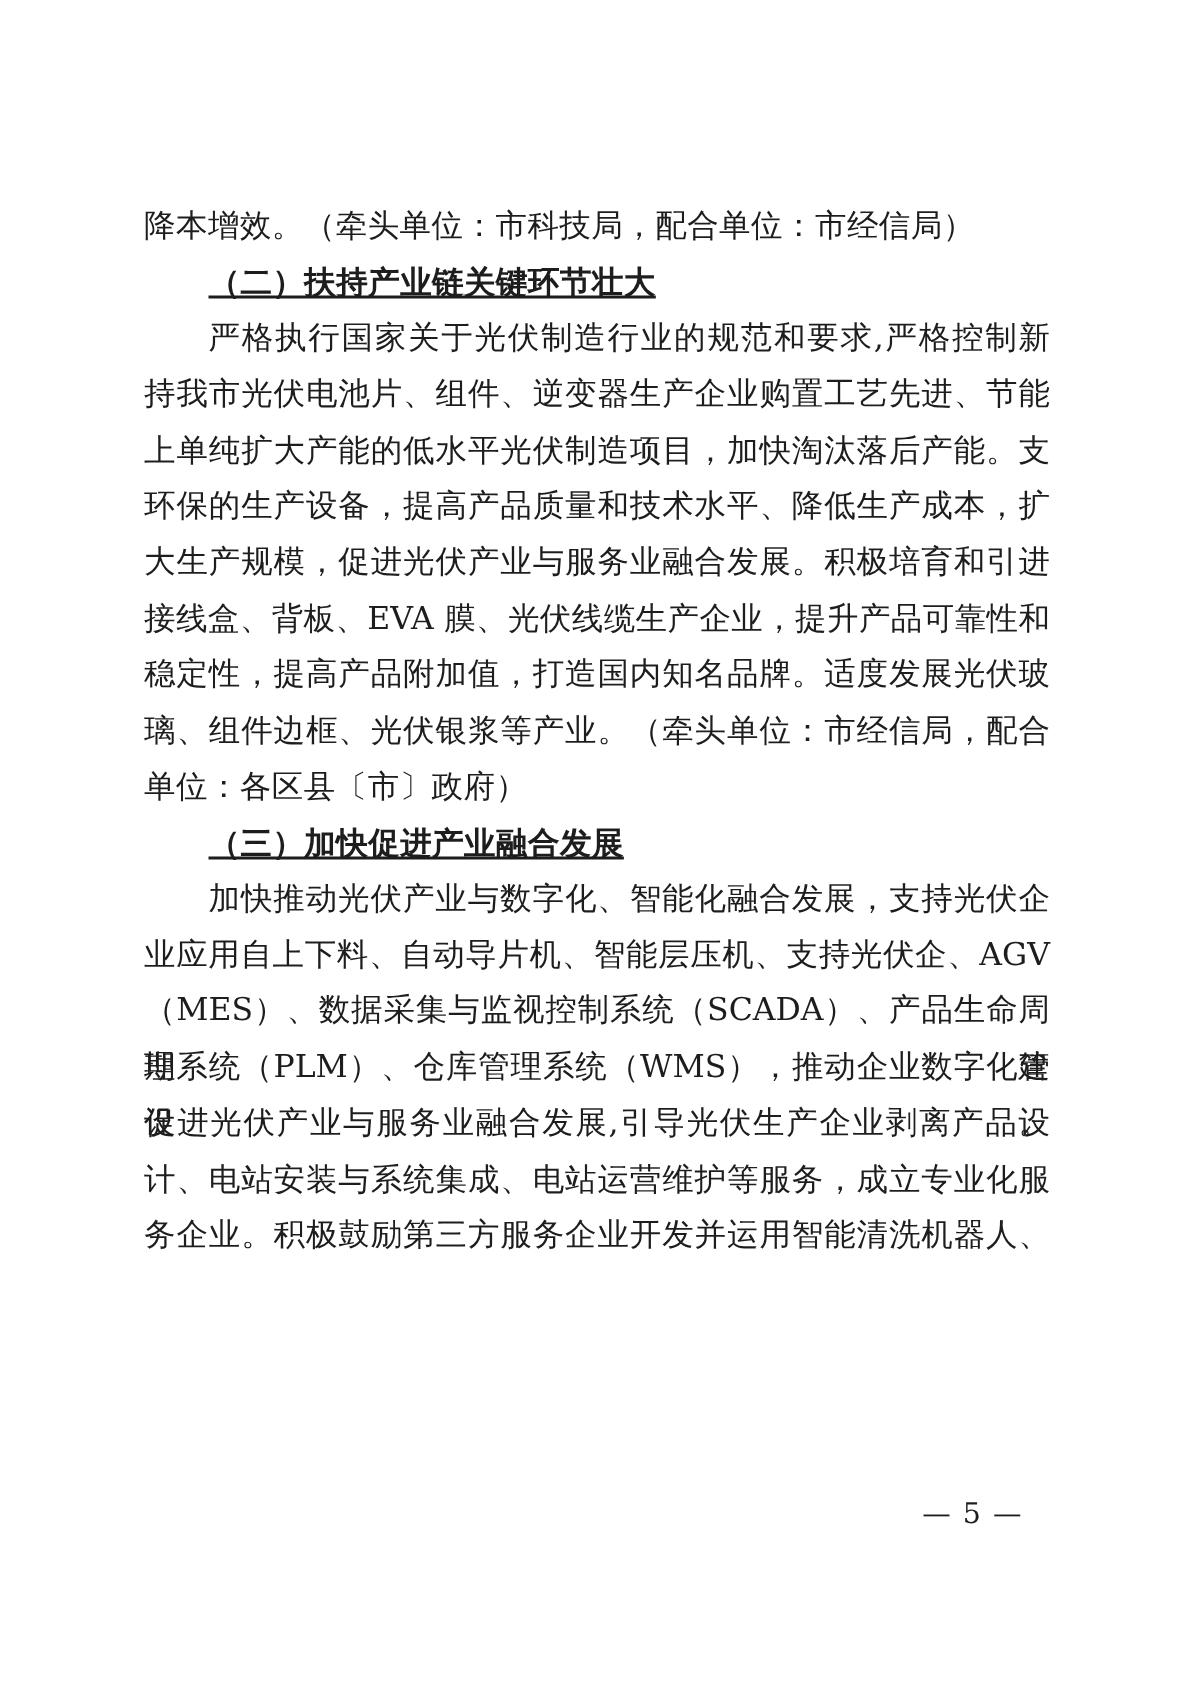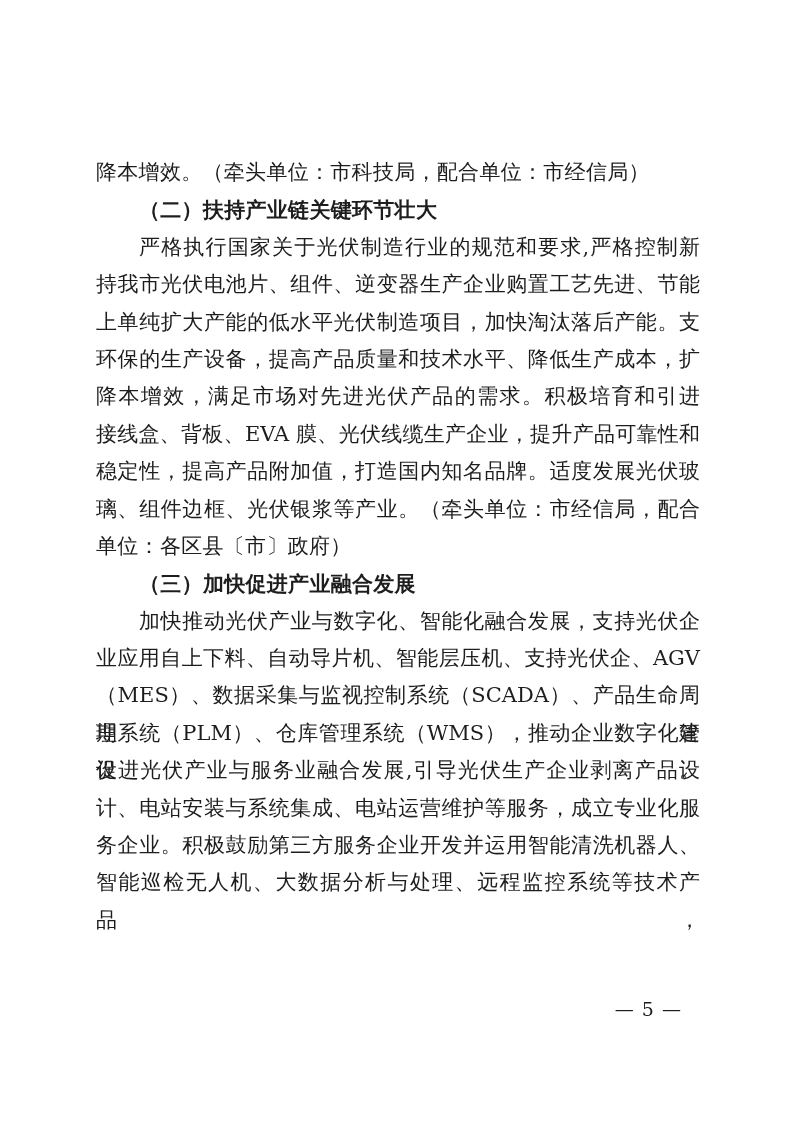--- a/index.html
+++ b/index.html
@@ -12,21 +12,21 @@
     width: 794px;
     height: 1123px;
     background: #ffffff;
     overflow: hidden;
     font-family: "DejaVu Serif", "Liberation Serif", serif;
     color: #1d1d1d;
   }
   .content {
     position: absolute;
     left: 96px;
-    top: 154px;
+    top: 132px;
     width: 604px;
   }
   .line {
     font-size: 21px;
     height: 37.4px;
     line-height: 37.4px;
     white-space: nowrap;
     letter-spacing: 0.3px;
   }
   .line.fill {
@@ -34,20 +34,21 @@
     text-align: justify;
     text-align-last: justify;
     letter-spacing: 0;
   }
   .line.indent {
     text-indent: 43px;
   }
   .line.heading {
     font-weight: 700;
     white-space: nowrap;
+    text-decoration: underline;
   }
   .footer {
     position: absolute;
     top: 997px;
     right: 112px;
     font-size: 19px;
     line-height: 24px;
     color: #1d1d1d;
     letter-spacing: 1px;
   }
@@ -56,29 +57,28 @@
 <body>
 
 <div class="page">
   <div class="content">
     <div class="line">降本增效。（牵头单位：市科技局，配合单位：市经信局）</div>
     <div class="line heading indent">（二）扶持产业链关键环节壮大</div>
     <div class="line fill indent">严格执行国家关于光伏制造行业的规范和要求,严格控制新</div>
     <div class="line fill">持我市光伏电池片、组件、逆变器生产企业购置工艺先进、节能</div>
     <div class="line fill">上单纯扩大产能的低水平光伏制造项目，加快淘汰落后产能。支</div>
     <div class="line fill">环保的生产设备，提高产品质量和技术水平、降低生产成本，扩</div>
-    <div class="line fill">降本增效，满足市场对先进光伏产品的需求。积极培育和引进</div>
+    <div class="line fill">大生产规模，促进光伏产业与服务业融合发展。积极培育和引进</div>
     <div class="line fill">接线盒、背板、EVA 膜、光伏线缆生产企业，提升产品可靠性和</div>
     <div class="line fill">稳定性，提高产品附加值，打造国内知名品牌。适度发展光伏玻</div>
     <div class="line fill">璃、组件边框、光伏银浆等产业。（牵头单位：市经信局，配合</div>
     <div class="line">单位：各区县〔市〕政府）</div>
     <div class="line heading indent">（三）加快促进产业融合发展</div>
     <div class="line fill indent">加快推动光伏产业与数字化、智能化融合发展，支持光伏企</div>
     <div class="line fill">业应用自上下料、自动导片机、智能层压机、支持光伏企、AGV</div>
     <div class="line fill">（MES）、数据采集与监视控制系统（SCADA）、产品生命周期管</div>
     <div class="line fill">理系统（PLM）、仓库管理系统（WMS），推动企业数字化建设。</div>
     <div class="line fill">促进光伏产业与服务业融合发展,引导光伏生产企业剥离产品设</div>
     <div class="line fill">计、电站安装与系统集成、电站运营维护等服务，成立专业化服</div>
     <div class="line fill">务企业。积极鼓励第三方服务企业开发并运用智能清洗机器人、</div>
-    <div class="line fill">智能巡检无人机、大数据分析与处理、远程监控系统等技术产品，</div>
   </div>
   <div class="footer">— 5 —</div>
 </div>
 
 </body></html>

